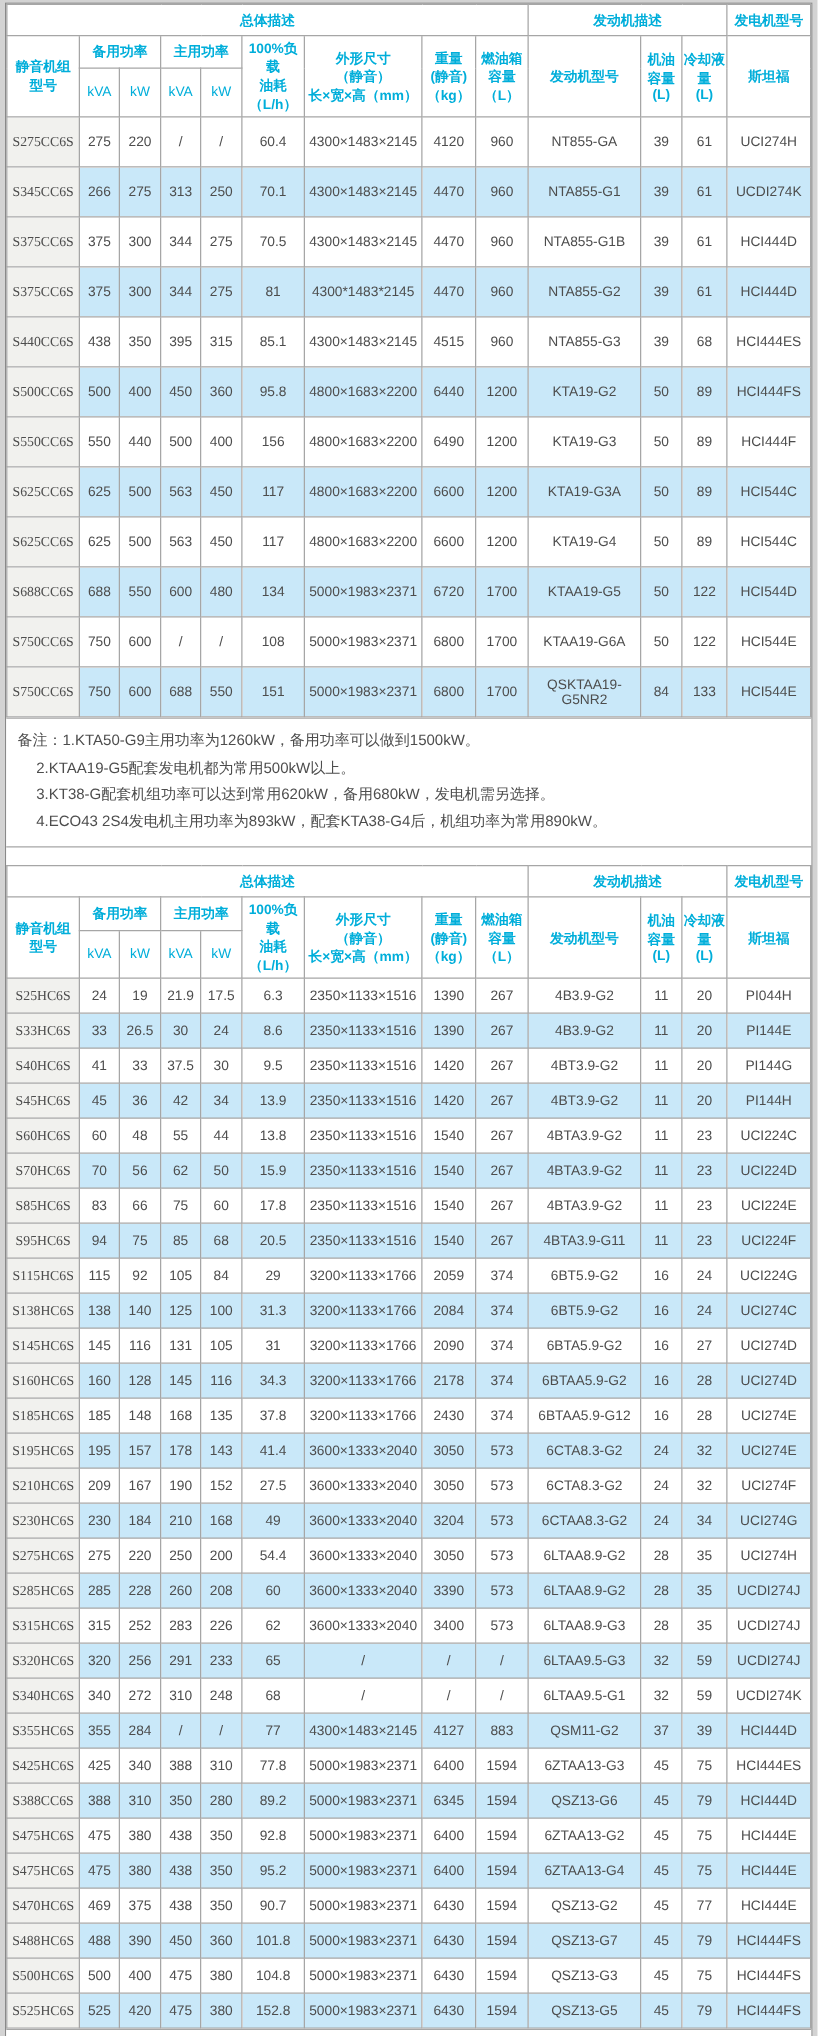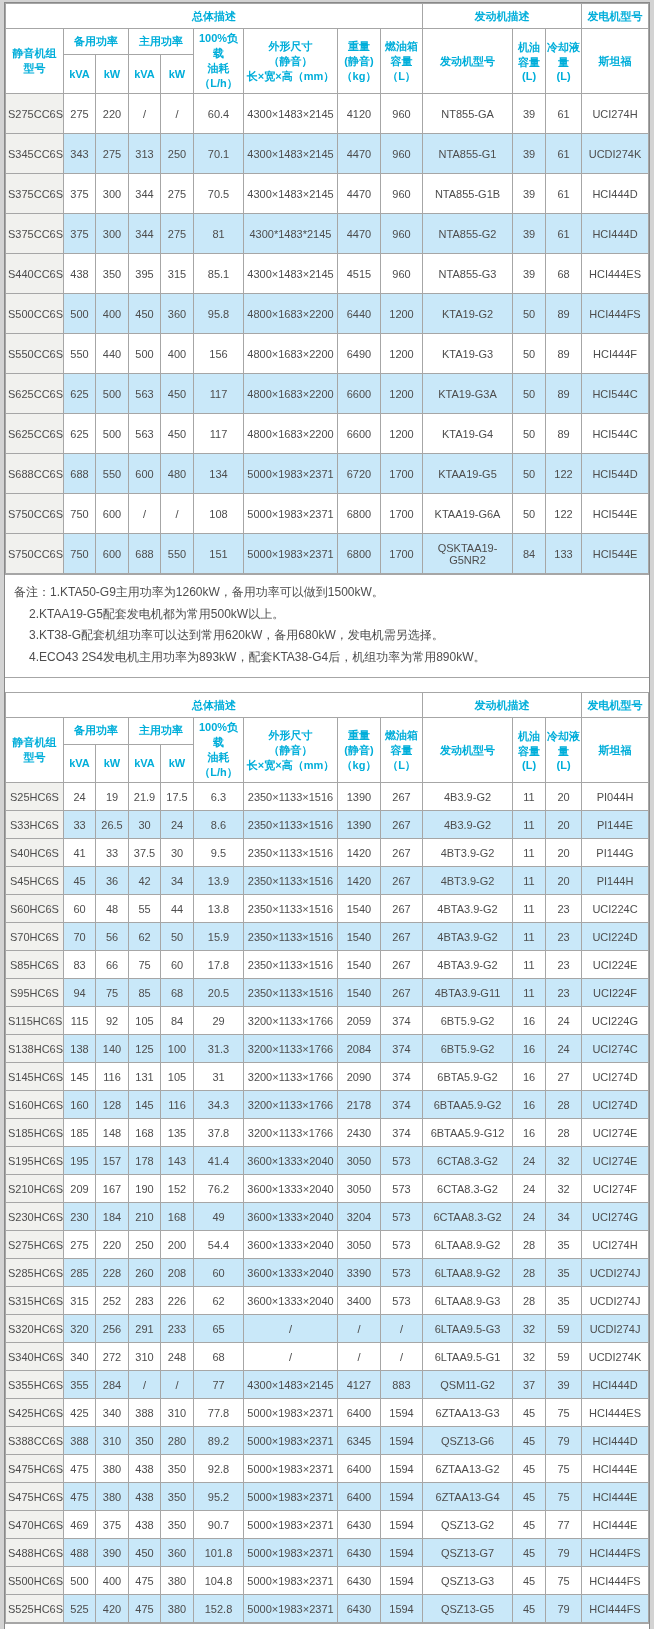--- a/index.html
+++ b/index.html
@@ -21,35 +21,36 @@
   table.spec th {
     color:#00aeda;
     font-weight:bold;
     font-size:11px;
     white-space:pre-line;
     padding:2px 1px;
     background:#ffffff;
   }
   thead tr.group-row th { height:20px; }
   thead tr.main-row th { height:20px; }
-  thead tr.sub-row th { height:32px; font-weight:bold; }
+  thead tr.sub-row th { height:32px; font-weight:normal; }
 
   table.spec tbody td {
     font-size:11px;
     color:#4d4d4d;
     padding:1px 2px;
     background:#ffffff;
   }
   table.cc tbody td { height:37px; }
   table.hc tbody td { height:25px; }
   tbody tr.alt td { background:#c9e8f9; }
   tbody td.model {
     background:#f1f1ee !important;
     color:#17a8e0;
     cursor:pointer;
+    font-family:Liberation Serif, serif;
   }
 
   .notes {
     background:#ffffff;
     border-top:1px solid #a6a6a6;
     padding:7px 6px 9px 6px;
     font-size:12px;
     color:#4d4d4d;
     line-height:1.8;
   }
@@ -132,21 +133,21 @@
             <td>4300×1483×2145</td>
             <td>4120</td>
             <td>960</td>
             <td>NT855-GA</td>
             <td>39</td>
             <td>61</td>
             <td>UCI274H</td>
           </tr>
           <tr class="alt">
             <td class="model">S345CC6S</td>
-            <td>343</td>
+            <td>266</td>
             <td>275</td>
             <td>313</td>
             <td>250</td>
             <td>70.1</td>
             <td>4300×1483×2145</td>
             <td>4470</td>
             <td>960</td>
             <td>NTA855-G1</td>
             <td>39</td>
             <td>61</td>
@@ -577,21 +578,21 @@
             <td>24</td>
             <td>32</td>
             <td>UCI274E</td>
           </tr>
           <tr>
             <td class="model">S210HC6S</td>
             <td>209</td>
             <td>167</td>
             <td>190</td>
             <td>152</td>
-            <td>76.2</td>
+            <td>27.5</td>
             <td>3600×1333×2040</td>
             <td>3050</td>
             <td>573</td>
             <td>6CTA8.3-G2</td>
             <td>24</td>
             <td>32</td>
             <td>UCI274F</td>
           </tr>
           <tr class="alt">
             <td class="model">S230HC6S</td>

